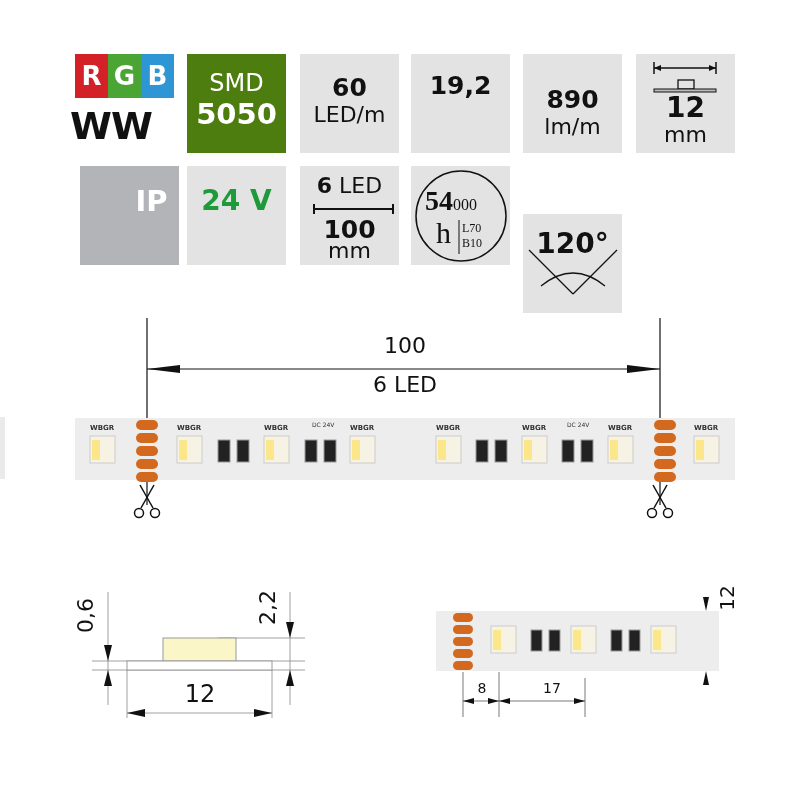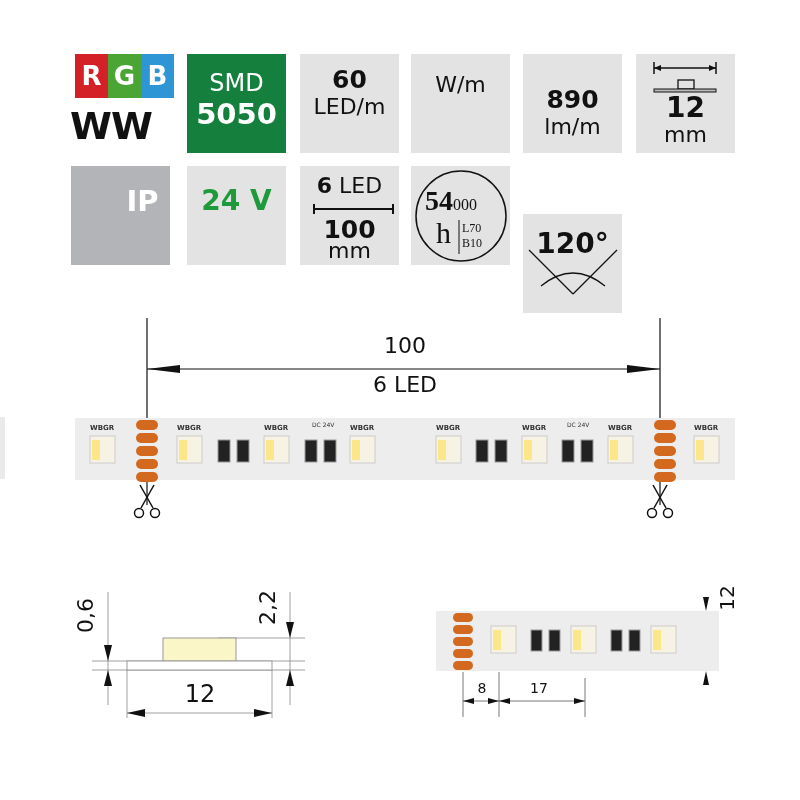--- a/index.html
+++ b/index.html
@@ -7,21 +7,21 @@
   .tile { position:absolute; width:99px; height:99px; background:#e3e3e3; box-sizing:border-box; text-align:center; }
   .tile .big { font-weight:bold; font-size:25px; line-height:28px; display:block; }
   .tile .small { font-size:22px; line-height:26px; display:block; }
 
   
   #t-rgb { background:#fff; }
   .rgb-row { position:absolute; top:2px; left:5px; width:99px; height:44px; display:flex; }
   .rgb-row span { flex:1; color:#fff; font-weight:bold; font-size:26px; line-height:44px; text-align:center; }
   .ww { position:absolute; top:52px; left:0; width:109px; text-align:left; font-weight:bold; font-size:38px; line-height:44px; color:#111; letter-spacing:-1px; }
 
-  #t-smd { background:#15803d; color:#fff; }
+  #t-smd { background:#4d7c0f; color:#fff; }
   #t-smd .small { font-size:24px; margin-top:16px; }
   #t-smd .big { font-size:29px; margin-top:4px; }
 
   #t-ip { background:#b3b4b8; color:#fff; }
   #t-ip .big { font-size:29px; line-height:34px; }
   #t-dc { color:#1f9a3a; }
   #t-dc .big { font-size:28px; line-height:34px; }
 
   .svgwrap { position:absolute; left:0; top:0; }
 </style>
@@ -35,27 +35,27 @@
     <span style="background:#2f96d6">B</span>
   </div>
   <div class="ww">WW</div>
 </div>
 
 <div class="tile" id="t-smd" style="left:187px;top:54px;">
   <span class="small">SMD</span>
   <span class="big">5050</span>
 </div>
 
-<div class="tile" style="left:300px;top:54px;padding-top:12px;">
+<div class="tile" style="left:300px;top:54px;padding-top:20px;">
   <span class="big">60</span>
   <span class="small">LED/m</span>
 </div>
 
 <div class="tile" style="left:411px;top:54px;padding-top:18px;">
-  <span class="small">W/m</span>
+  <span class="big">19,2</span>
 </div>
 
 <div class="tile" style="left:523px;top:54px;padding-top:32px;">
   <span class="big">890</span>
   <span class="small">lm/m</span>
 </div>
 
 <div class="tile" style="left:636px;top:54px;">
   <svg width="99" height="40" style="position:absolute;left:0;top:4px;">
     <line x1="18" y1="10" x2="80" y2="10" stroke="#111" stroke-width="1.5"></line>
@@ -63,21 +63,21 @@
     <line x1="80" y1="4" x2="80" y2="16" stroke="#111" stroke-width="1.5"></line>
     <polygon points="18,10 25,7 25,13" fill="#111"></polygon>
     <polygon points="80,10 73,7 73,13" fill="#111"></polygon>
     <rect x="42" y="22" width="16" height="9" fill="none" stroke="#111" stroke-width="1.3"></rect>
     <rect x="18" y="31" width="62" height="3" fill="#bbb" stroke="#111" stroke-width="1"></rect>
   </svg>
   <span class="big" style="position:absolute;top:40px;left:0;right:0;font-size:28px;">12</span>
   <span class="small" style="position:absolute;top:68px;left:0;right:0;">mm</span>
 </div>
 
-<div class="tile" id="t-ip" style="left:71px;top:166px;padding-top:18px;padding-left:44px;">
+<div class="tile" id="t-ip" style="left:80px;top:166px;padding-top:18px;padding-left:44px;">
   <span class="big">IP</span>
 </div>
 
 <div class="tile" id="t-dc" style="left:187px;top:166px;padding-top:18px;">
   <span class="big">24 V</span>
 </div>
 
 <div class="tile" style="left:300px;top:166px;">
   <div style="position:absolute;top:8px;left:0;right:0;text-align:center;font-size:22px;line-height:24px;">
     <b>6</b>
@@ -248,14 +248,14 @@
 <div style="position:absolute;left:694px;top:424px;font-size:7px;font-weight:bold;color:#333;">WBGR</div>
 
 <div style="position:absolute;left:312px;top:421px;font-size:6px;color:#333;">DC 24V</div>
 <div style="position:absolute;left:567px;top:421px;font-size:6px;color:#333;">DC 24V</div>
 
 <div style="position:absolute;left:68px;top:603px;font-size:22px;transform:rotate(-90deg);transform-origin:center;">0,6</div>
 <div style="position:absolute;left:250px;top:595px;font-size:22px;transform:rotate(-90deg);transform-origin:center;">2,2</div>
 <div style="position:absolute;left:170px;top:680px;width:60px;text-align:center;font-size:24px;">12</div>
 
 <div style="position:absolute;left:470px;top:680px;width:24px;text-align:center;font-size:14px;">8</div>
-<div style="position:absolute;left:524px;top:680px;width:30px;text-align:center;font-size:14px;">17</div>
+<div style="position:absolute;left:537px;top:680px;width:30px;text-align:center;font-size:14px;">17</div>
 <div style="position:absolute;left:714px;top:586px;font-size:20px;transform:rotate(-90deg);transform-origin:center;">12</div>
 
 </body></html>

